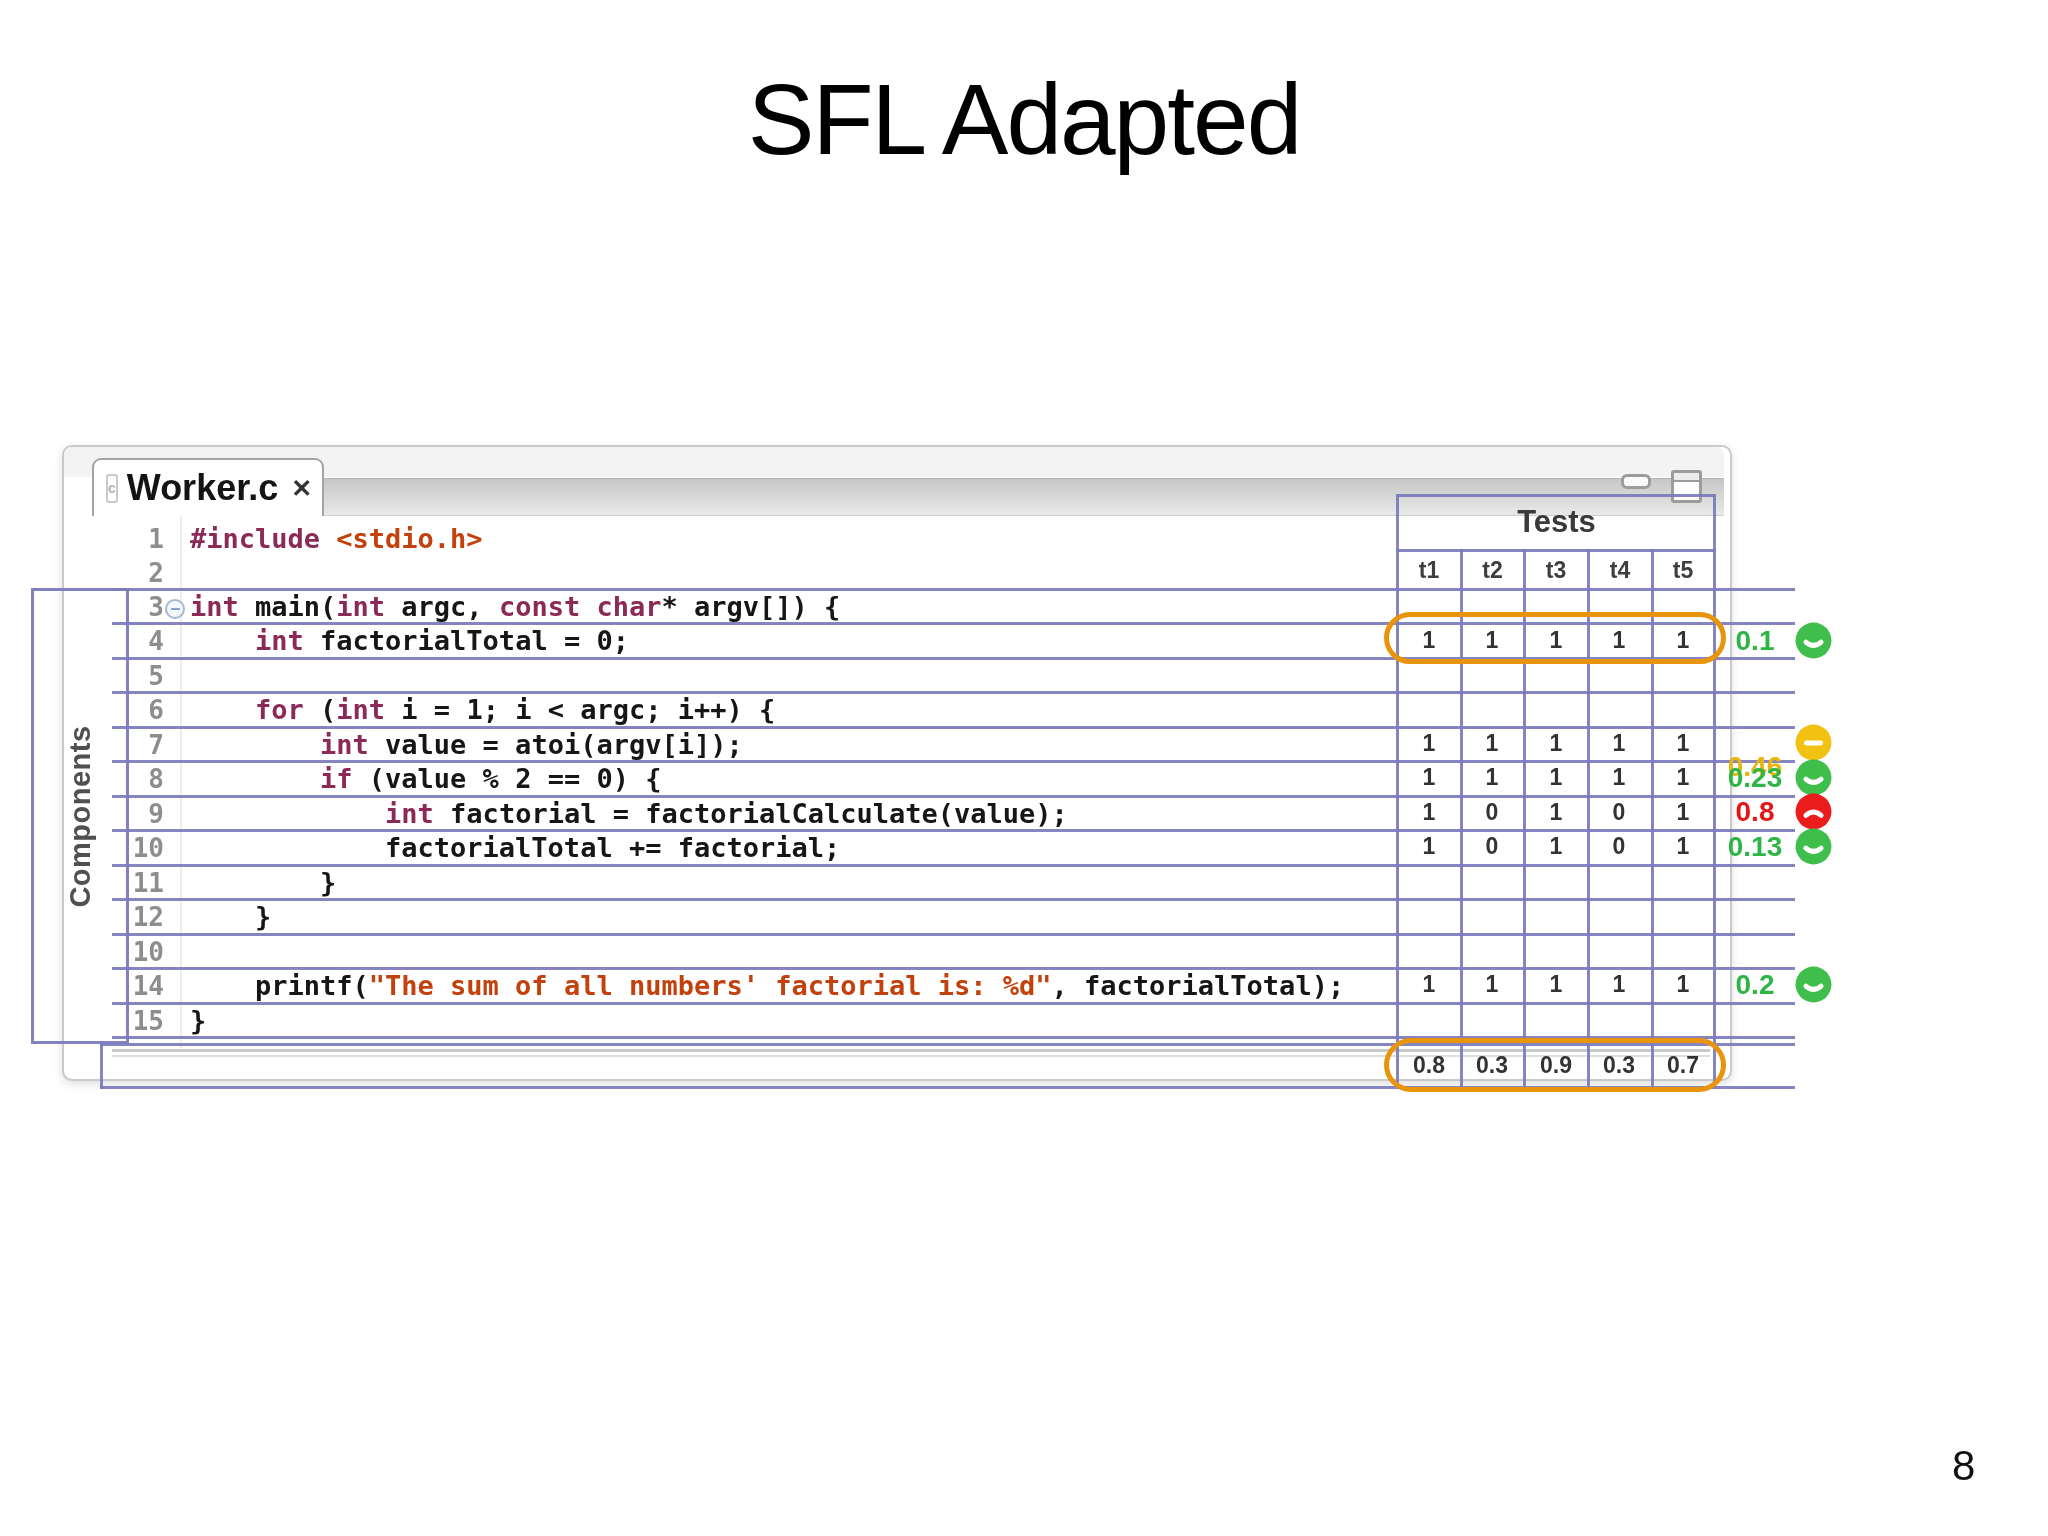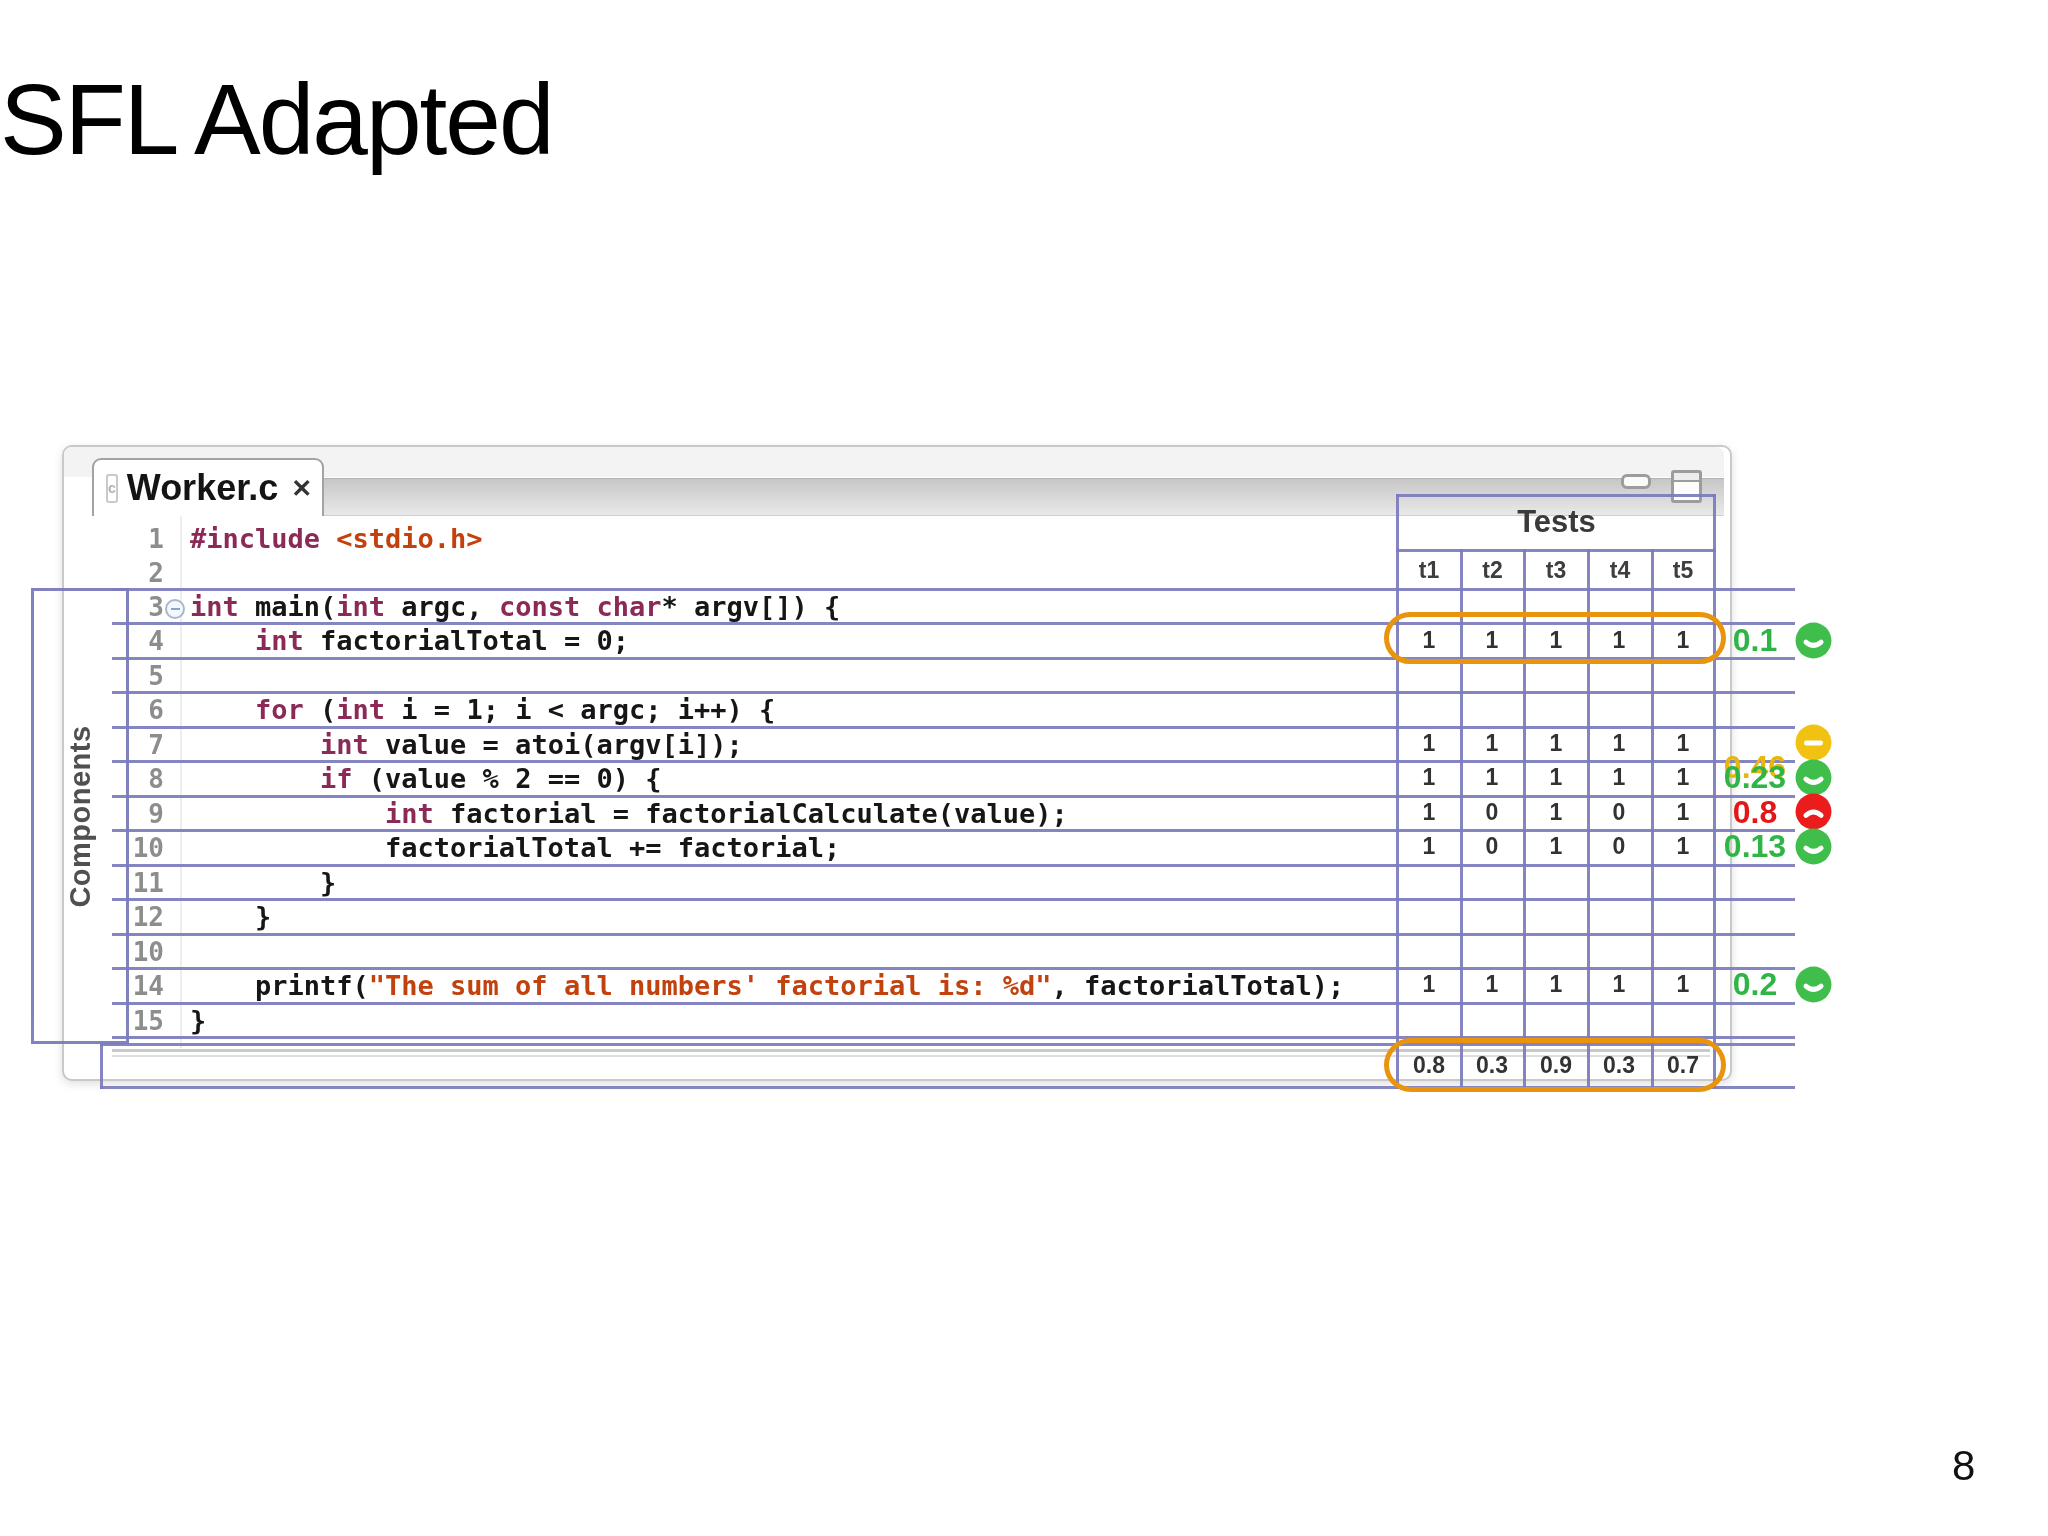--- a/index.html
+++ b/index.html
@@ -1,21 +1,21 @@
 <!DOCTYPE html>
 <html><head>
 <meta charset="utf-8">
 <style>
   html,body{margin:0;padding:0;}
   body{width:2048px;height:1536px;position:relative;background:#ffffff;overflow:hidden;
        font-family:"Liberation Sans",sans-serif;}
   .abs{position:absolute;}
 
   
-  .title{left:0;right:0;top:62px;text-align:left;font-size:100px;font-weight:400;
+  .title{left:0;right:0;top:62px;text-align:center;font-size:100px;font-weight:400;
          color:#000;letter-spacing:-2px;}
   .pagenum{left:1952px;top:1442px;font-size:42px;color:#111;}
 
   
   .win{left:62px;top:445px;width:1666px;height:632px;background:#fff;
        border:2px solid #c9c9c9;border-radius:10px;box-shadow:0 3px 10px rgba(0,0,0,.13);}
   .wintop{left:64px;top:447px;width:1660px;height:30px;background:#f3f3f3;border-radius:8px 8px 0 0;}
   .tabstrip{left:322px;top:478px;width:1402px;height:36px;
             background:linear-gradient(#c7c7c7,#e9e9e9);
             border-top:1px solid #b3b3b3;border-bottom:1px solid #cfcfcf;}
@@ -59,21 +59,21 @@
 
   
   .tests-title{left:1398px;top:496px;width:317px;height:52px;line-height:52px;text-align:center;
                font-size:31px;font-weight:700;color:#3a3a3a;z-index:4;}
   .tlabel{top:552px;height:36px;line-height:36px;text-align:center;
           font-size:23px;font-weight:700;color:#3e3e3e;z-index:4;}
   .mrow{left:0;width:2048px;z-index:4;}
   .cell{position:absolute;width:58px;height:100%;text-align:center;line-height:inherit;
         font-size:23px;font-weight:700;color:#333;}
   .score{position:absolute;left:1716px;width:78px;height:100%;text-align:center;line-height:inherit;
-         font-size:32px;font-weight:700;}
+         font-size:28px;font-weight:700;}
   .score.pass{color:#2fb545;}
   .score.neutral{color:#e9b60e;margin-top:24px;}
   .score.fail{color:#e31717;}
   .mi{position:absolute;left:1795px;width:37px;height:37px;}
   .mi svg{display:block;}
 
   
   .oval{border:5px solid #e8940c;border-radius:28px;z-index:6;background:transparent;}
 </style>
 </head>

